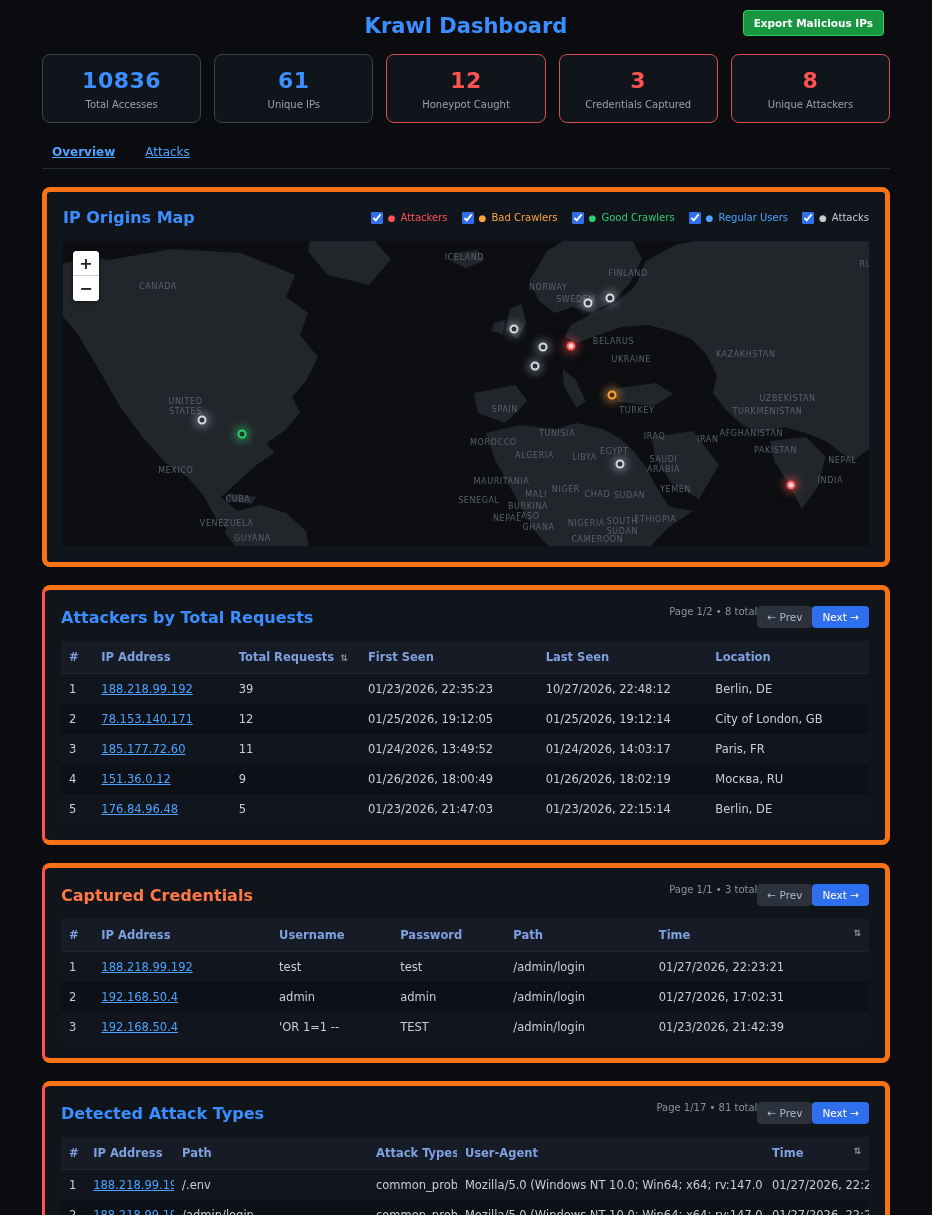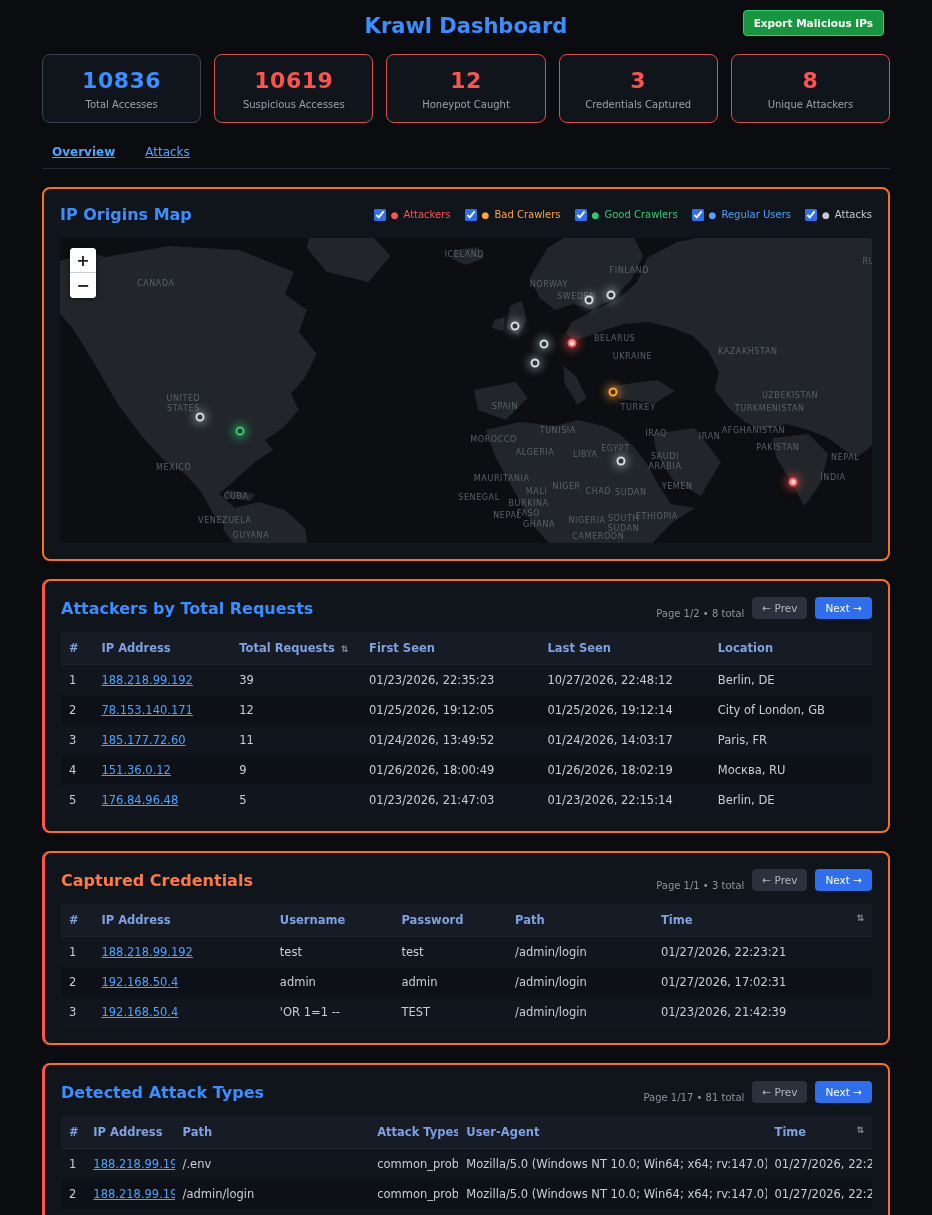--- a/index.html
+++ b/index.html
@@ -20,21 +20,21 @@
   .stat-value { font-size:22px; font-weight:bold; color:#3b8eff; letter-spacing:0.5px; }
   .stat-card.danger .stat-value { color:#ff5252; }
   .stat-label { font-size:10px; color:#98a1ac; margin-top:6px; }
 
   
   .tabs { display:flex; gap:30px; margin:22px 42px 0; padding:0 10px 9px; border-bottom:1px solid #242a35; }
   .tab { color:#4da3ff; font-size:12px; text-decoration:underline; cursor:pointer; }
   .tab.active { font-weight:bold; }
 
   
-  .card { margin:18px 42px; background:#10141b; border:2px solid #f97316; border-radius:8px; padding:16px; }
+  .card { margin:18px 42px; background:#10141b; border:5px solid #f97316; border-radius:8px; padding:16px; }
   .card.red-accent { border-left:3px solid #ff5252; }
   .card-head { display:flex; justify-content:space-between; align-items:center; }
   .card-title { color:#3b8eff; font-size:16px; font-weight:bold; }
   .card-title.warn { color:#ff7846; }
 
   
   .legend { display:flex; gap:14px; align-items:center; font-size:10px; }
   .legend-item { display:flex; align-items:center; gap:5px; }
   .legend-item input { width:12px; height:12px; accent-color:#2f6fed; cursor:pointer; }
   .legend-dot { font-size:9px; }
@@ -51,21 +51,21 @@
   .map-marker.attacker { background:#f3dada; border:2px solid #ff5a5a; box-shadow:0 0 9px 3px rgba(255,80,80,.55); }
   .map-marker.bad-crawler { background:#4a3416; border:2px solid #ffa43a; box-shadow:0 0 9px 3px rgba(255,164,58,.55); }
   .map-marker.good-crawler { background:#17371f; border:2px solid #2ecc71; box-shadow:0 0 9px 3px rgba(46,204,113,.55); }
   .zoom-ctl { position:absolute; top:10px; left:10px; width:26px; background:#fff; border-radius:4px;
     box-shadow:0 1px 4px rgba(0,0,0,.6); overflow:hidden; z-index:5; }
   .zoom-btn { width:26px; height:25px; display:flex; align-items:center; justify-content:center; color:#222;
     font-size:16px; font-weight:bold; cursor:pointer; background:#fff; border:none; font-family:inherit; }
   .zoom-btn:first-child { border-bottom:1px solid #ccc; }
 
   
-  .pager { display:flex; align-items:flex-end; gap:8px; }
+  .pager { display:flex; align-items:flex-start; gap:0; }
   .pager-info { color:#8a93a0; font-size:10px; }
   .pager-btn { border:none; border-radius:4px; padding:5px 10px; font-size:10.5px; cursor:pointer; font-family:inherit; }
   .pager-btn.prev { background:#2c323d; color:#aeb6c2; }
   .pager-btn.next { background:#2f6fed; color:#fff; }
 
   
   table { width:100%; border-collapse:collapse; margin-top:13px; font-size:11.5px; table-layout:fixed; }
   thead th { background:#161b25; color:#7ea1e0; text-align:left; font-weight:bold; padding:9px 8px; font-size:11.5px;
     border-bottom:1px solid #1f2530; white-space:nowrap; overflow:hidden; }
   tbody td { padding:8px; color:#c9ced6; white-space:nowrap; overflow:hidden; text-overflow:clip; }
@@ -81,23 +81,23 @@
 <header class="app-header">
   <h1 class="app-title">Krawl Dashboard</h1>
   <button class="export-btn">Export Malicious IPs</button>
 </header>
 
 <section class="stats-row">
   <div class="stat-card">
     <div class="stat-value">10836</div>
     <div class="stat-label">Total Accesses</div>
   </div>
-  <div class="stat-card danger">
-    <div class="stat-value">10619</div>
-    <div class="stat-label">Suspicious Accesses</div>
+  <div class="stat-card">
+    <div class="stat-value">61</div>
+    <div class="stat-label">Unique IPs</div>
   </div>
   <div class="stat-card danger">
     <div class="stat-value">12</div>
     <div class="stat-label">Honeypot Caught</div>
   </div>
   <div class="stat-card danger">
     <div class="stat-value">3</div>
     <div class="stat-label">Credentials Captured</div>
   </div>
   <div class="stat-card danger">

